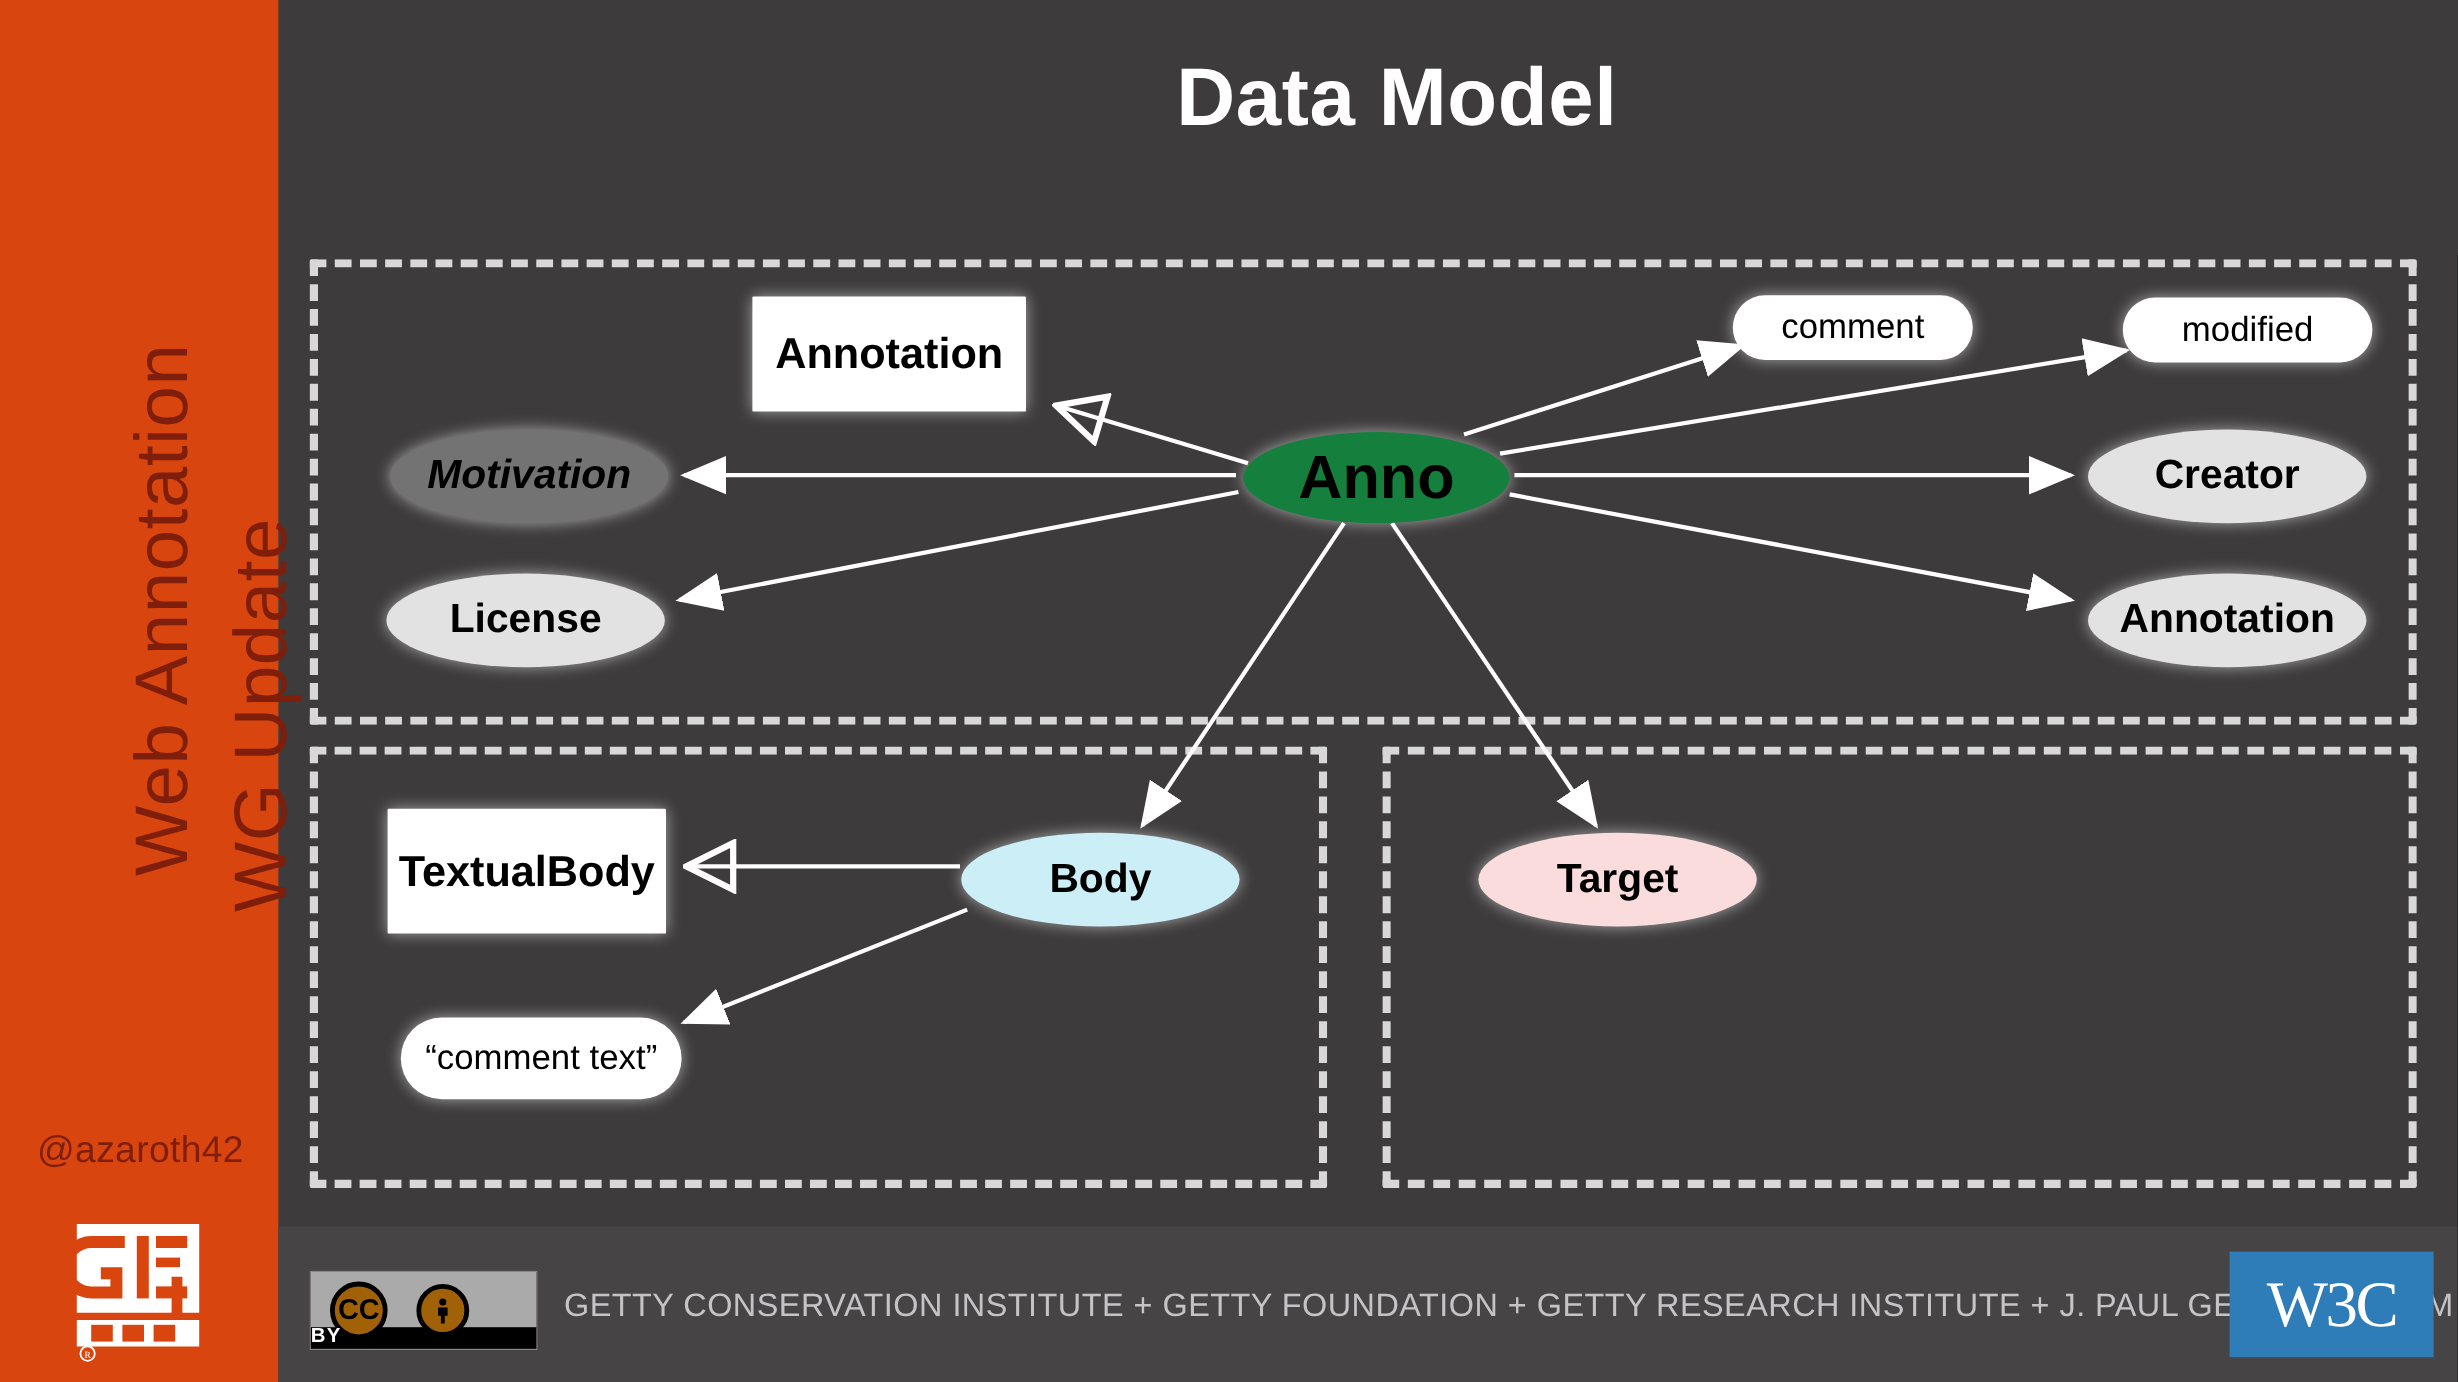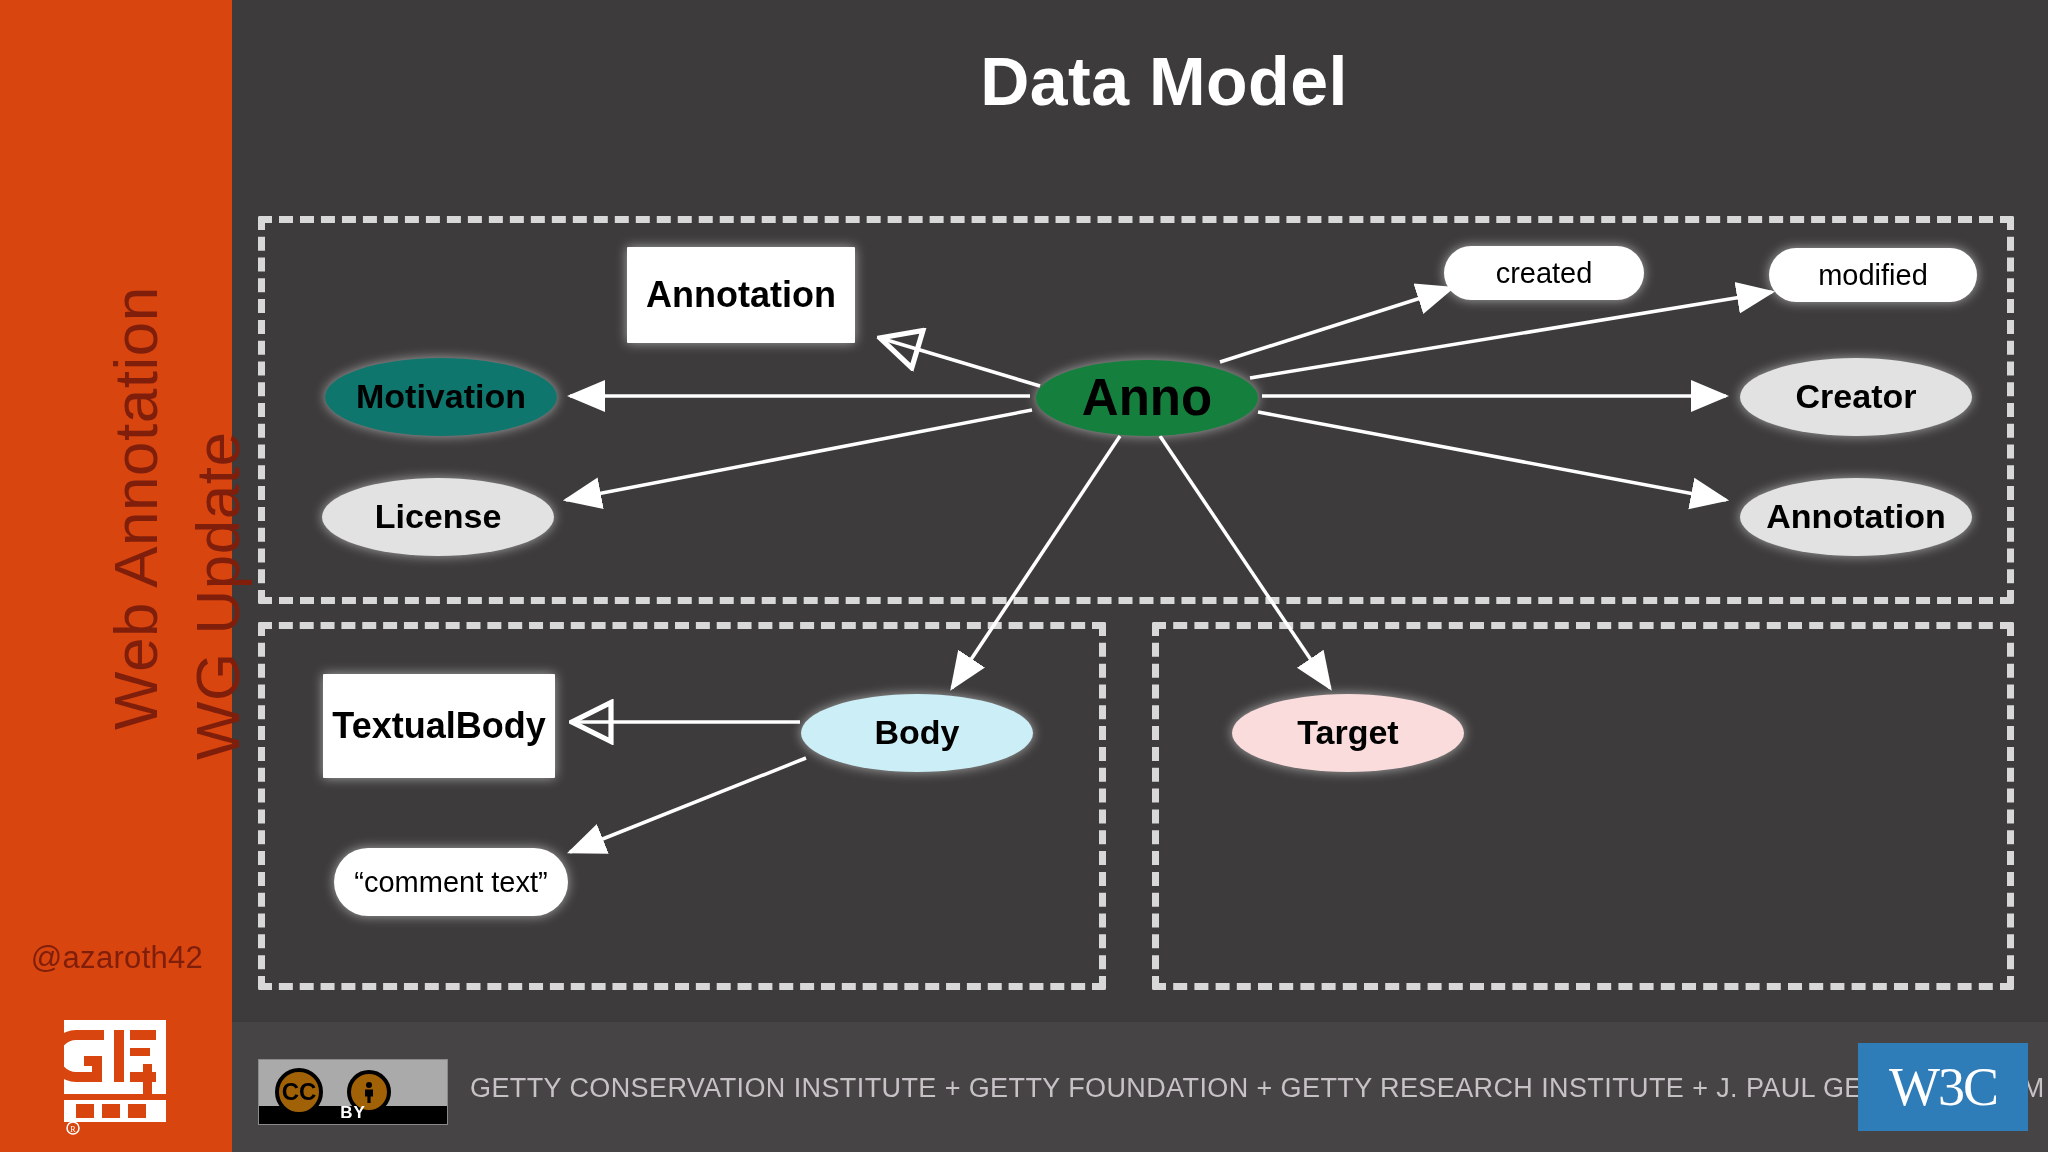--- a/index.html
+++ b/index.html
@@ -112,21 +112,21 @@
     font-size: 34px;
   }
   .node.pill {
     background: #ffffff;
     border-radius: 100px;
     font-size: 29px;
     font-weight: 400;
   }
 
   #n-annotation  { left: 627px;  top: 247px;  width: 228px; height: 96px; }
-  #n-motivation  { left: 325px;  top: 358px;  width: 232px; height: 78px; background: #0f766e; }
+  #n-motivation  { left: 325px;  top: 358px;  width: 232px; height: 78px; background: #737373; font-style: italic; }
   #n-license     { left: 322px;  top: 478px;  width: 232px; height: 78px; background: #e2e2e2; }
   #n-anno        { left: 1036px; top: 360px;  width: 222px; height: 76px; background: #15803d; font-size: 51px; }
   #n-created     { left: 1444px; top: 246px;  width: 200px; height: 54px; }
   #n-modified    { left: 1769px; top: 248px;  width: 208px; height: 54px; }
   #n-creator     { left: 1740px; top: 358px;  width: 232px; height: 78px; background: #e2e2e2; }
   #n-generator   { left: 1740px; top: 478px;  width: 232px; height: 78px; background: #e2e2e2; }
   #n-textualbody { left: 323px;  top: 674px;  width: 232px; height: 104px; }
   #n-body        { left: 801px;  top: 694px;  width: 232px; height: 78px; background: #cbeef7; }
   #n-target      { left: 1232px; top: 694px;  width: 232px; height: 78px; background: #fbdcdc; }
   #n-comment     { left: 334px;  top: 848px;  width: 234px; height: 68px; }
@@ -149,21 +149,21 @@
   .cc-badge .cc-top {
     position: absolute;
     left: 0; top: 0;
     width: 100%; height: 46px;
     background: #aaaaaa;
   }
   .cc-badge .cc-by {
     position: absolute;
     left: 0; bottom: 1px;
     width: 100%;
-    text-align: center;
+    text-align: left;
     color: #ffffff;
     font-size: 17px;
     font-weight: bold;
     letter-spacing: 1px;
   }
   .cc-circle {
     position: absolute;
     border-radius: 50%;
     background: #a16207;
     border: 4px solid #000000;
@@ -272,21 +272,21 @@
       <line x1="800" y1="722" x2="572" y2="722" marker-end="url(#hollowArrow)"></line>
 
       <line x1="806" y1="758" x2="570" y2="852" marker-end="url(#solidArrow)"></line>
     </g>
   </svg>
 
   <div class="node rect" id="n-annotation">Annotation</div>
   <div class="node ellipse" id="n-motivation">Motivation</div>
   <div class="node ellipse" id="n-license">License</div>
   <div class="node ellipse" id="n-anno">Anno</div>
-  <div class="node pill" id="n-created">created</div>
+  <div class="node pill" id="n-created">comment</div>
   <div class="node pill" id="n-modified">modified</div>
   <div class="node ellipse" id="n-creator">Creator</div>
   <div class="node ellipse" id="n-generator">Annotation</div>
   <div class="node rect" id="n-textualbody">TextualBody</div>
   <div class="node ellipse" id="n-body">Body</div>
   <div class="node ellipse" id="n-target">Target</div>
   <div class="node pill" id="n-comment">“comment text”</div>
 
   <div class="footer-bar">
     <div class="cc-badge" style="left:26px; top:37px;">

